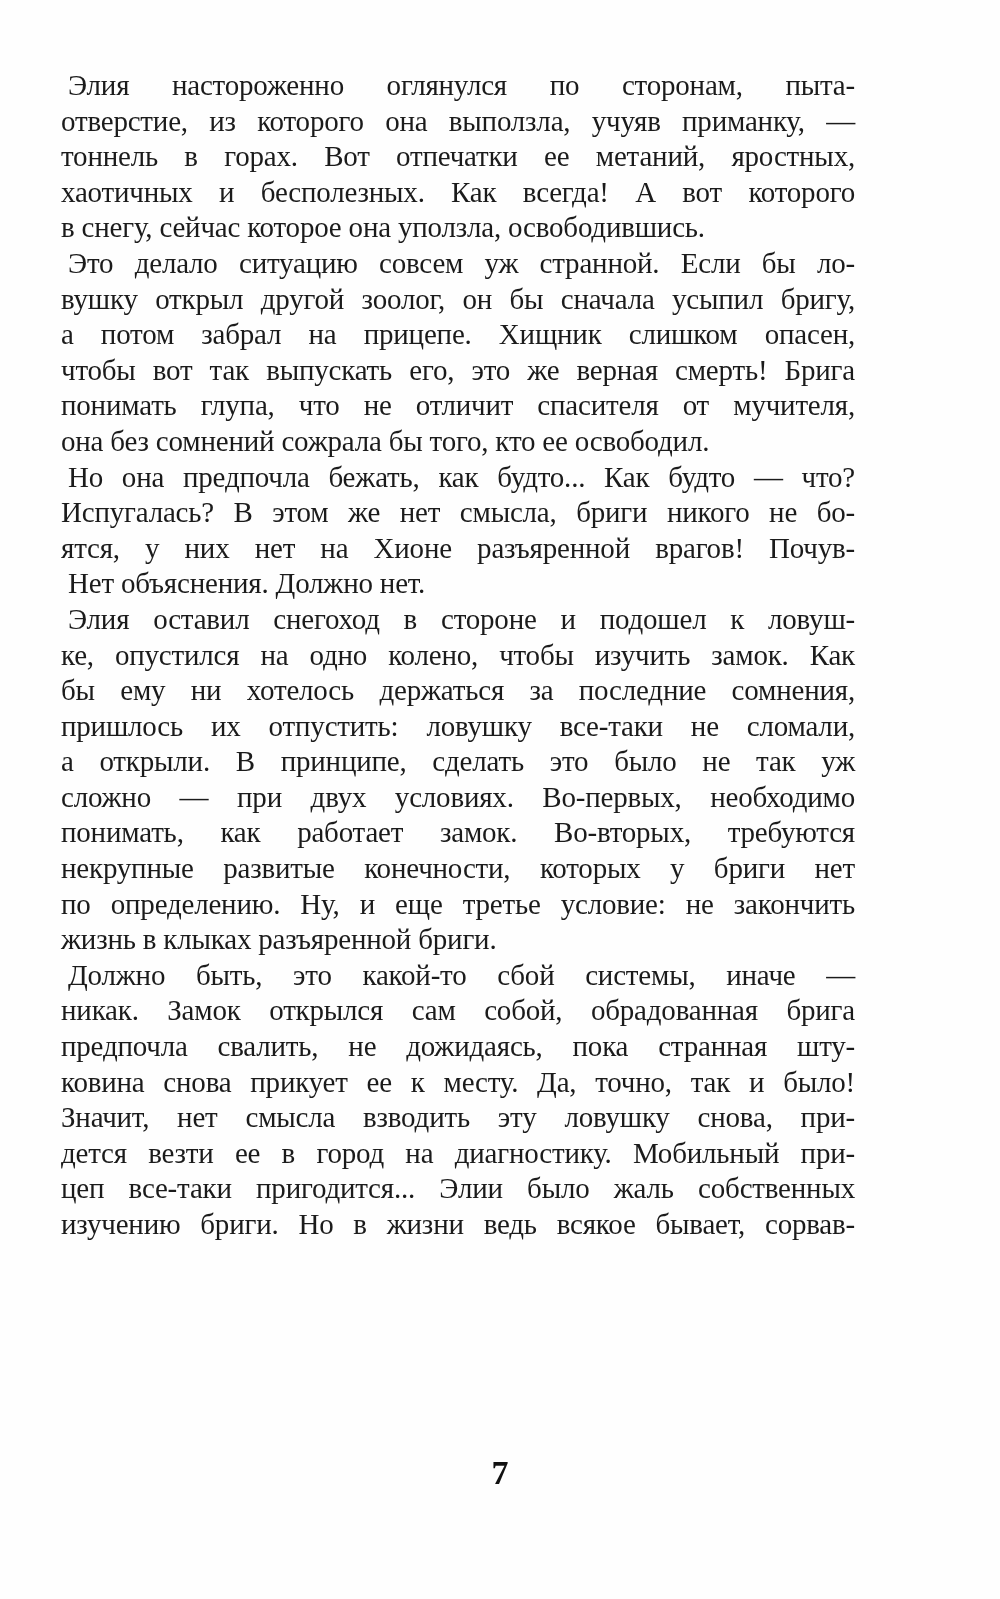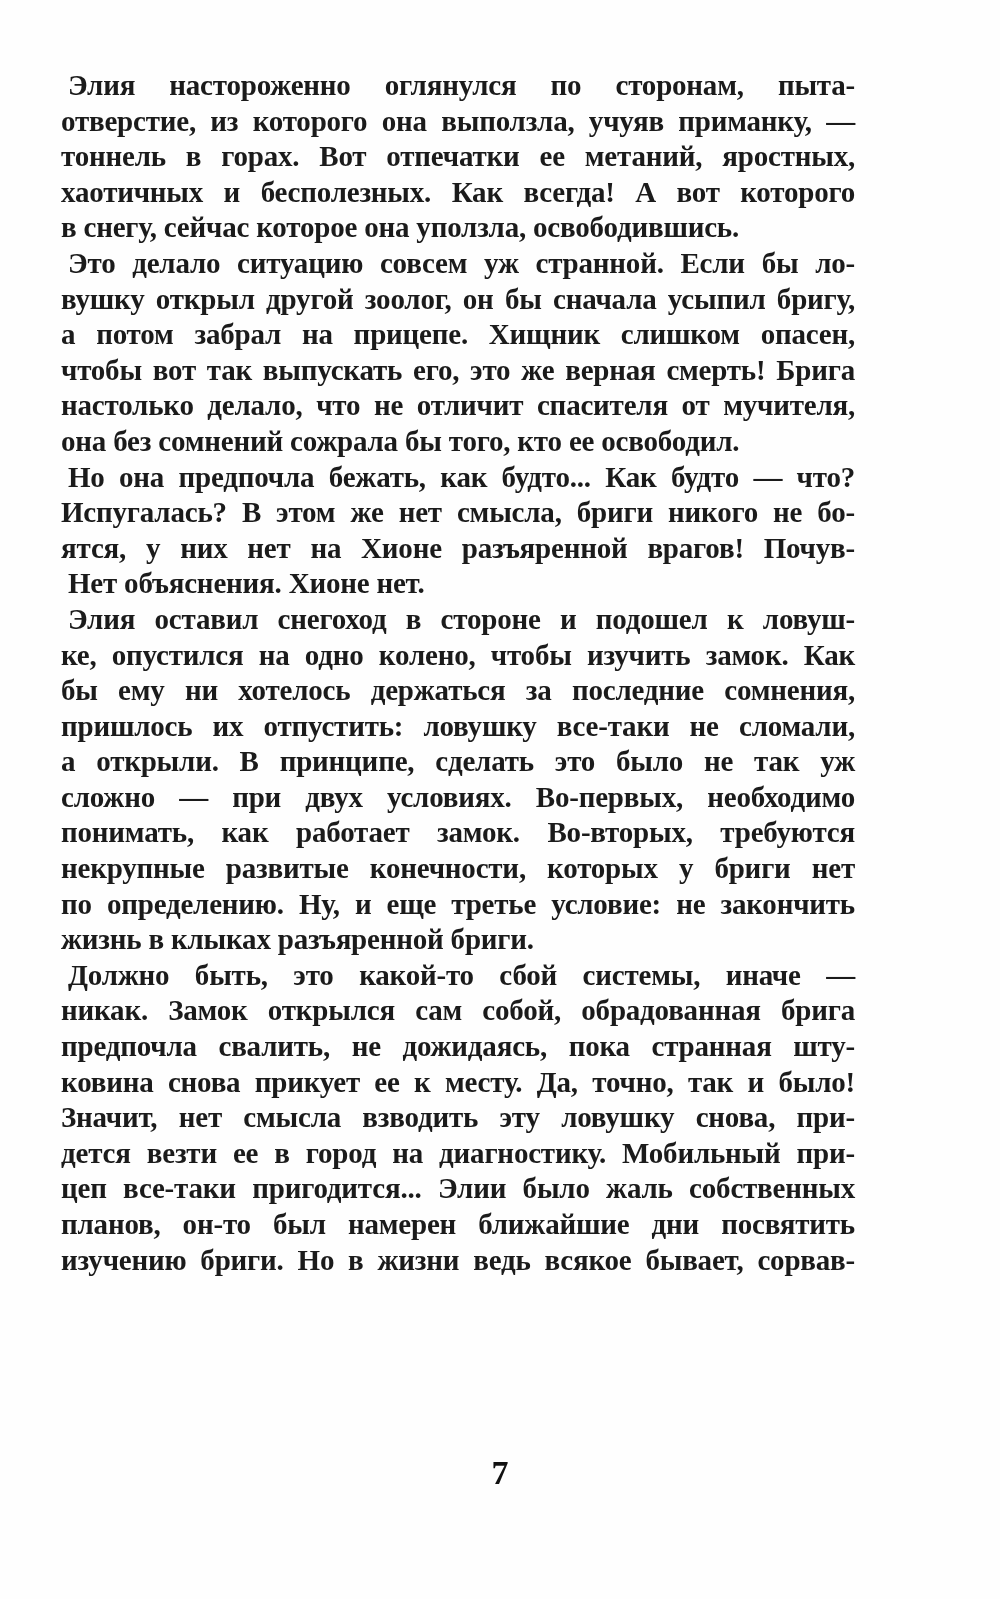--- a/index.html
+++ b/index.html
@@ -12,21 +12,21 @@
     background: #fefefe;
   }
   .text {
     position: absolute; left: 61px; top: 68px; width: 794px;
     font-family: "Liberation Serif", "DejaVu Serif", serif;
     font-size: 29px; line-height: 35.6px; color: #1b1b1b;
     letter-spacing: -0.2px;
   }
   .line {
     display: block; white-space: nowrap; text-align: justify;
-    text-align-last: justify; height: 35.6px; overflow: visible; font-weight: bold;
+    text-align-last: justify; height: 35.6px; overflow: visible;
   }
   .line.indent { padding-left: 7px; }
   .line.last { text-align-last: left; }
   .page-number {
     position: absolute; left: 0; width: 1000px; top: 1454px;
     text-align: center; font-family: "Liberation Serif", "DejaVu Serif", serif;
     font-weight: bold; font-size: 34px; color: #111;
     padding-left: 0; box-sizing: border-box;
   }
 </style>
@@ -37,40 +37,39 @@
   <div class="text" id="text-block">
       <span class="line indent">Элия настороженно оглянулся по сторонам, пыта-</span>
       <span class="line">отверстие, из которого она выползла, учуяв приманку, —</span>
       <span class="line">тоннель в горах. Вот отпечатки ее метаний, яростных,</span>
       <span class="line">хаотичных и бесполезных. Как всегда! А вот которого</span>
       <span class="line last">в снегу, сейчас которое она уползла, освободившись.</span>
       <span class="line indent">Это делало ситуацию совсем уж странной. Если бы ло-</span>
       <span class="line">вушку открыл другой зоолог, он бы сначала усыпил бригу,</span>
       <span class="line">а потом забрал на прицепе. Хищник слишком опасен,</span>
       <span class="line">чтобы вот так выпускать его, это же верная смерть! Брига</span>
-      <span class="line">настолько делало, что не отличит спасителя от мучителя,</span>
+      <span class="line">понимать глупа, что не отличит спасителя от мучителя,</span>
       <span class="line last">она без сомнений сожрала бы того, кто ее освободил.</span>
       <span class="line indent">Но она предпочла бежать, как будто... Как будто — что?</span>
       <span class="line">Испугалась? В этом же нет смысла, бриги никого не бо-</span>
       <span class="line">ятся, у них нет на Хионе разъяренной врагов! Почув-</span>
-      <span class="line indent last">Нет объяснения. Хионе нет.</span>
+      <span class="line indent last">Нет объяснения. Должно нет.</span>
       <span class="line indent">Элия оставил снегоход в стороне и подошел к ловуш-</span>
       <span class="line">ке, опустился на одно колено, чтобы изучить замок. Как</span>
       <span class="line">бы ему ни хотелось держаться за последние сомнения,</span>
       <span class="line">пришлось их отпустить: ловушку все-таки не сломали,</span>
       <span class="line">а открыли. В принципе, сделать это было не так уж</span>
       <span class="line">сложно — при двух условиях. Во-первых, необходимо</span>
       <span class="line">понимать, как работает замок. Во-вторых, требуются</span>
       <span class="line">некрупные развитые конечности, которых у бриги нет</span>
       <span class="line">по определению. Ну, и еще третье условие: не закончить</span>
       <span class="line last">жизнь в клыках разъяренной бриги.</span>
       <span class="line indent">Должно быть, это какой-то сбой системы, иначе —</span>
       <span class="line">никак. Замок открылся сам собой, обрадованная брига</span>
       <span class="line">предпочла свалить, не дожидаясь, пока странная шту-</span>
       <span class="line">ковина снова прикует ее к месту. Да, точно, так и было!</span>
       <span class="line">Значит, нет смысла взводить эту ловушку снова, при-</span>
       <span class="line">дется везти ее в город на диагностику. Мобильный при-</span>
       <span class="line">цеп все-таки пригодится... Элии было жаль собственных</span>
-      <span class="line">планов, он-то был намерен ближайшие дни посвятить</span>
       <span class="line">изучению бриги. Но в жизни ведь всякое бывает, сорвав-</span>
     </div>
   <div class="page-number">7</div>
 </div>
 
 </body></html>

